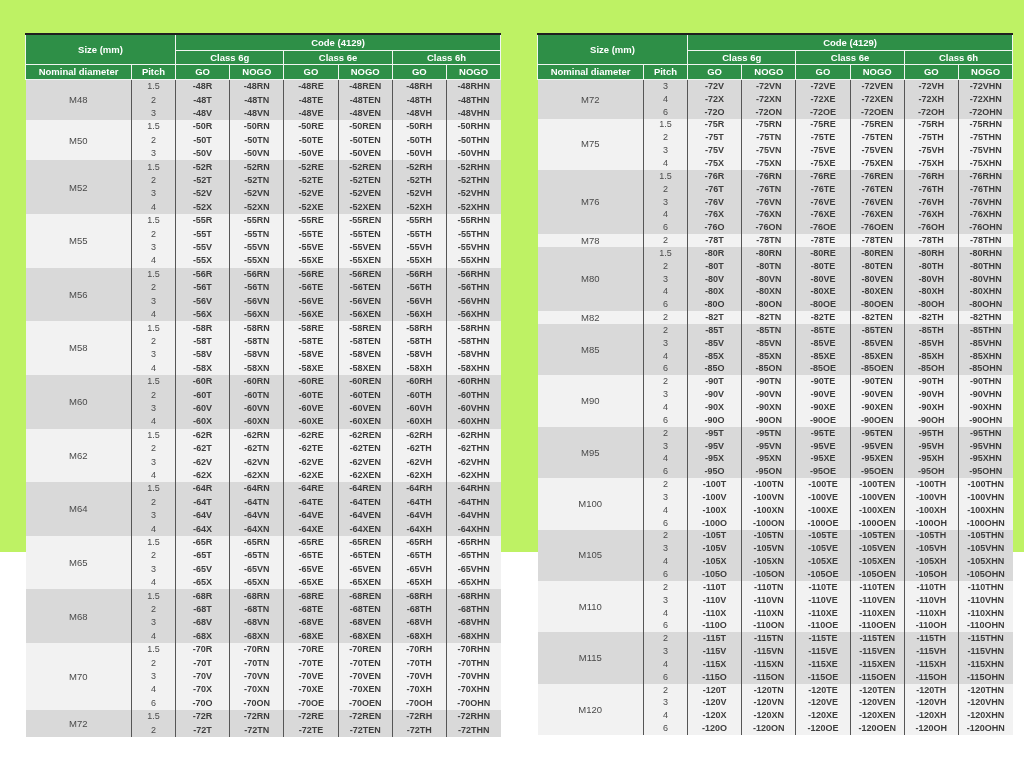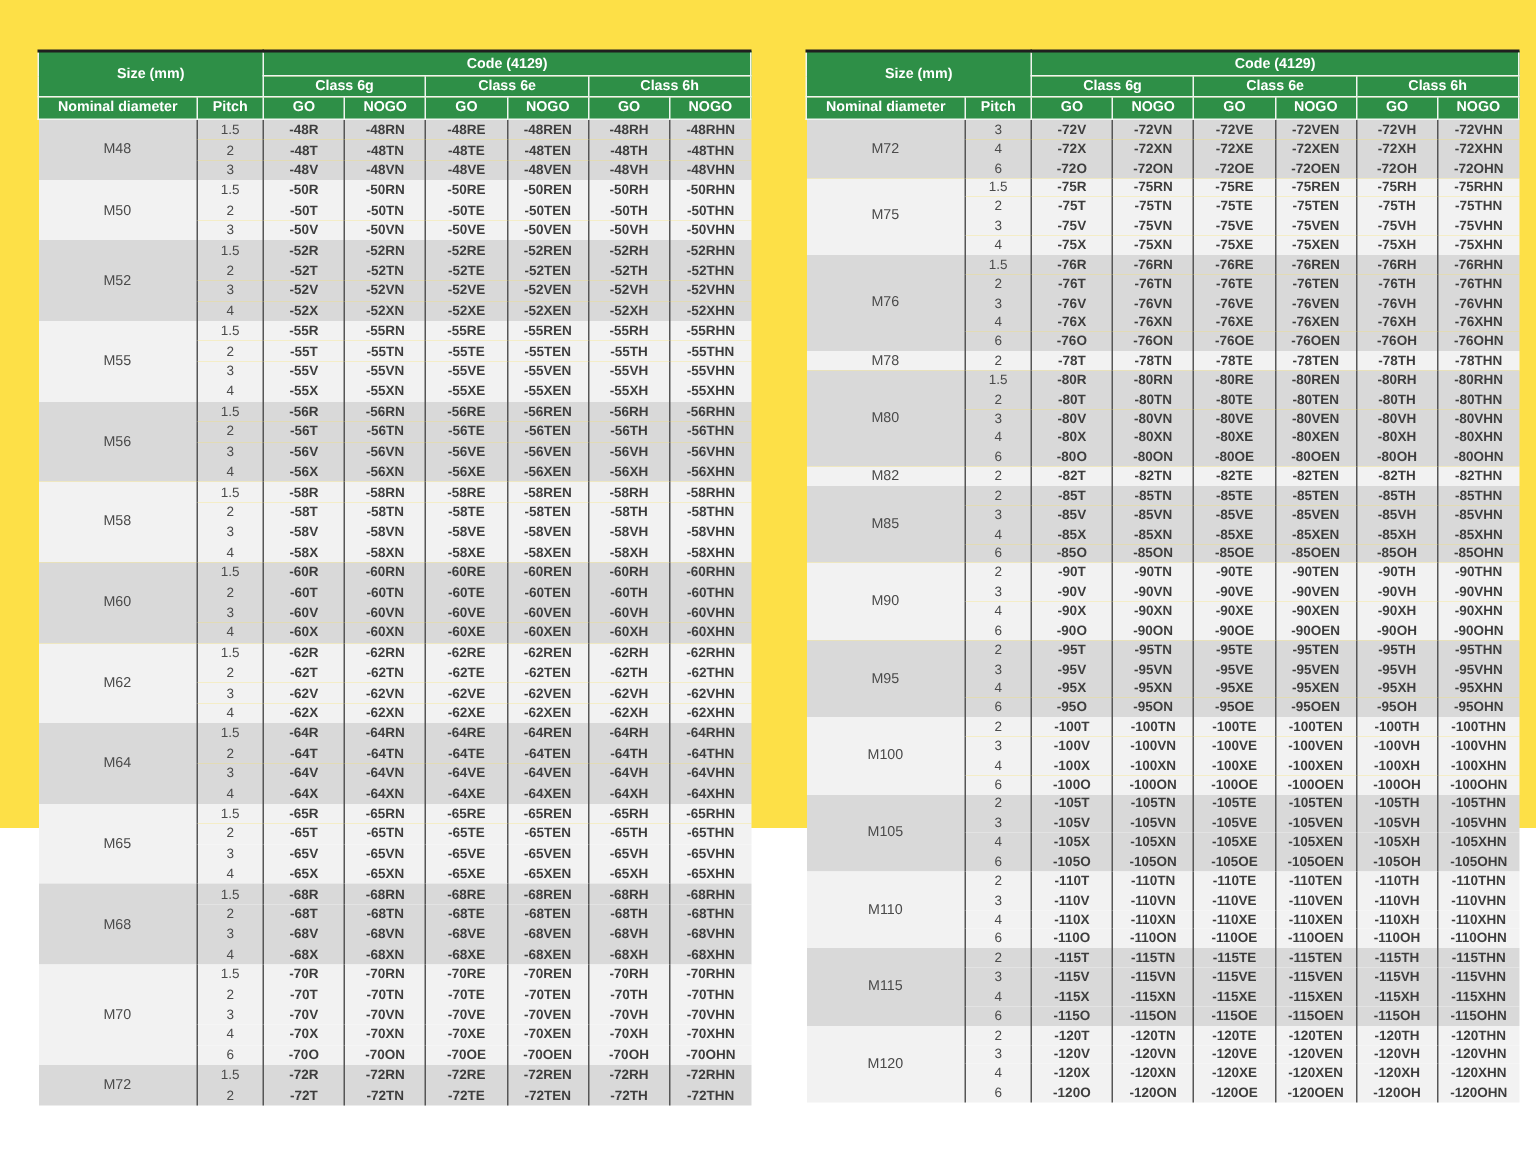--- a/index.html
+++ b/index.html
@@ -2,21 +2,21 @@
 <html style="--green: #2e8f47; --rowdark: #d9d9d9; --rowlight: #f2f2f2; --codetext: #3d3d3d; --grid: #565656; --top-border: #1f1f1f;"><head>
 <meta charset="utf-8">
 <style>
   html, body { margin: 0; padding: 0; background: #ffffff; }
   body {
     width: 1024px; height: 768px;
     font-family: "Liberation Sans", sans-serif;
     position: relative;
     overflow: hidden;
   }
-  .page { position: relative; width: 1024px; height: 552px; background: #fde047; }
+  .page { position: relative; width: 1024px; height: 552px; background: #bef264; }
 
   table.thread-table {
     position: absolute;
     top: 33px;
     width: 475px;
     border-collapse: collapse;
     table-layout: fixed;
     border-top: 2px solid var(--top-border, #1f1f1f);
   }
   table.t-left  { left: 25px; }

